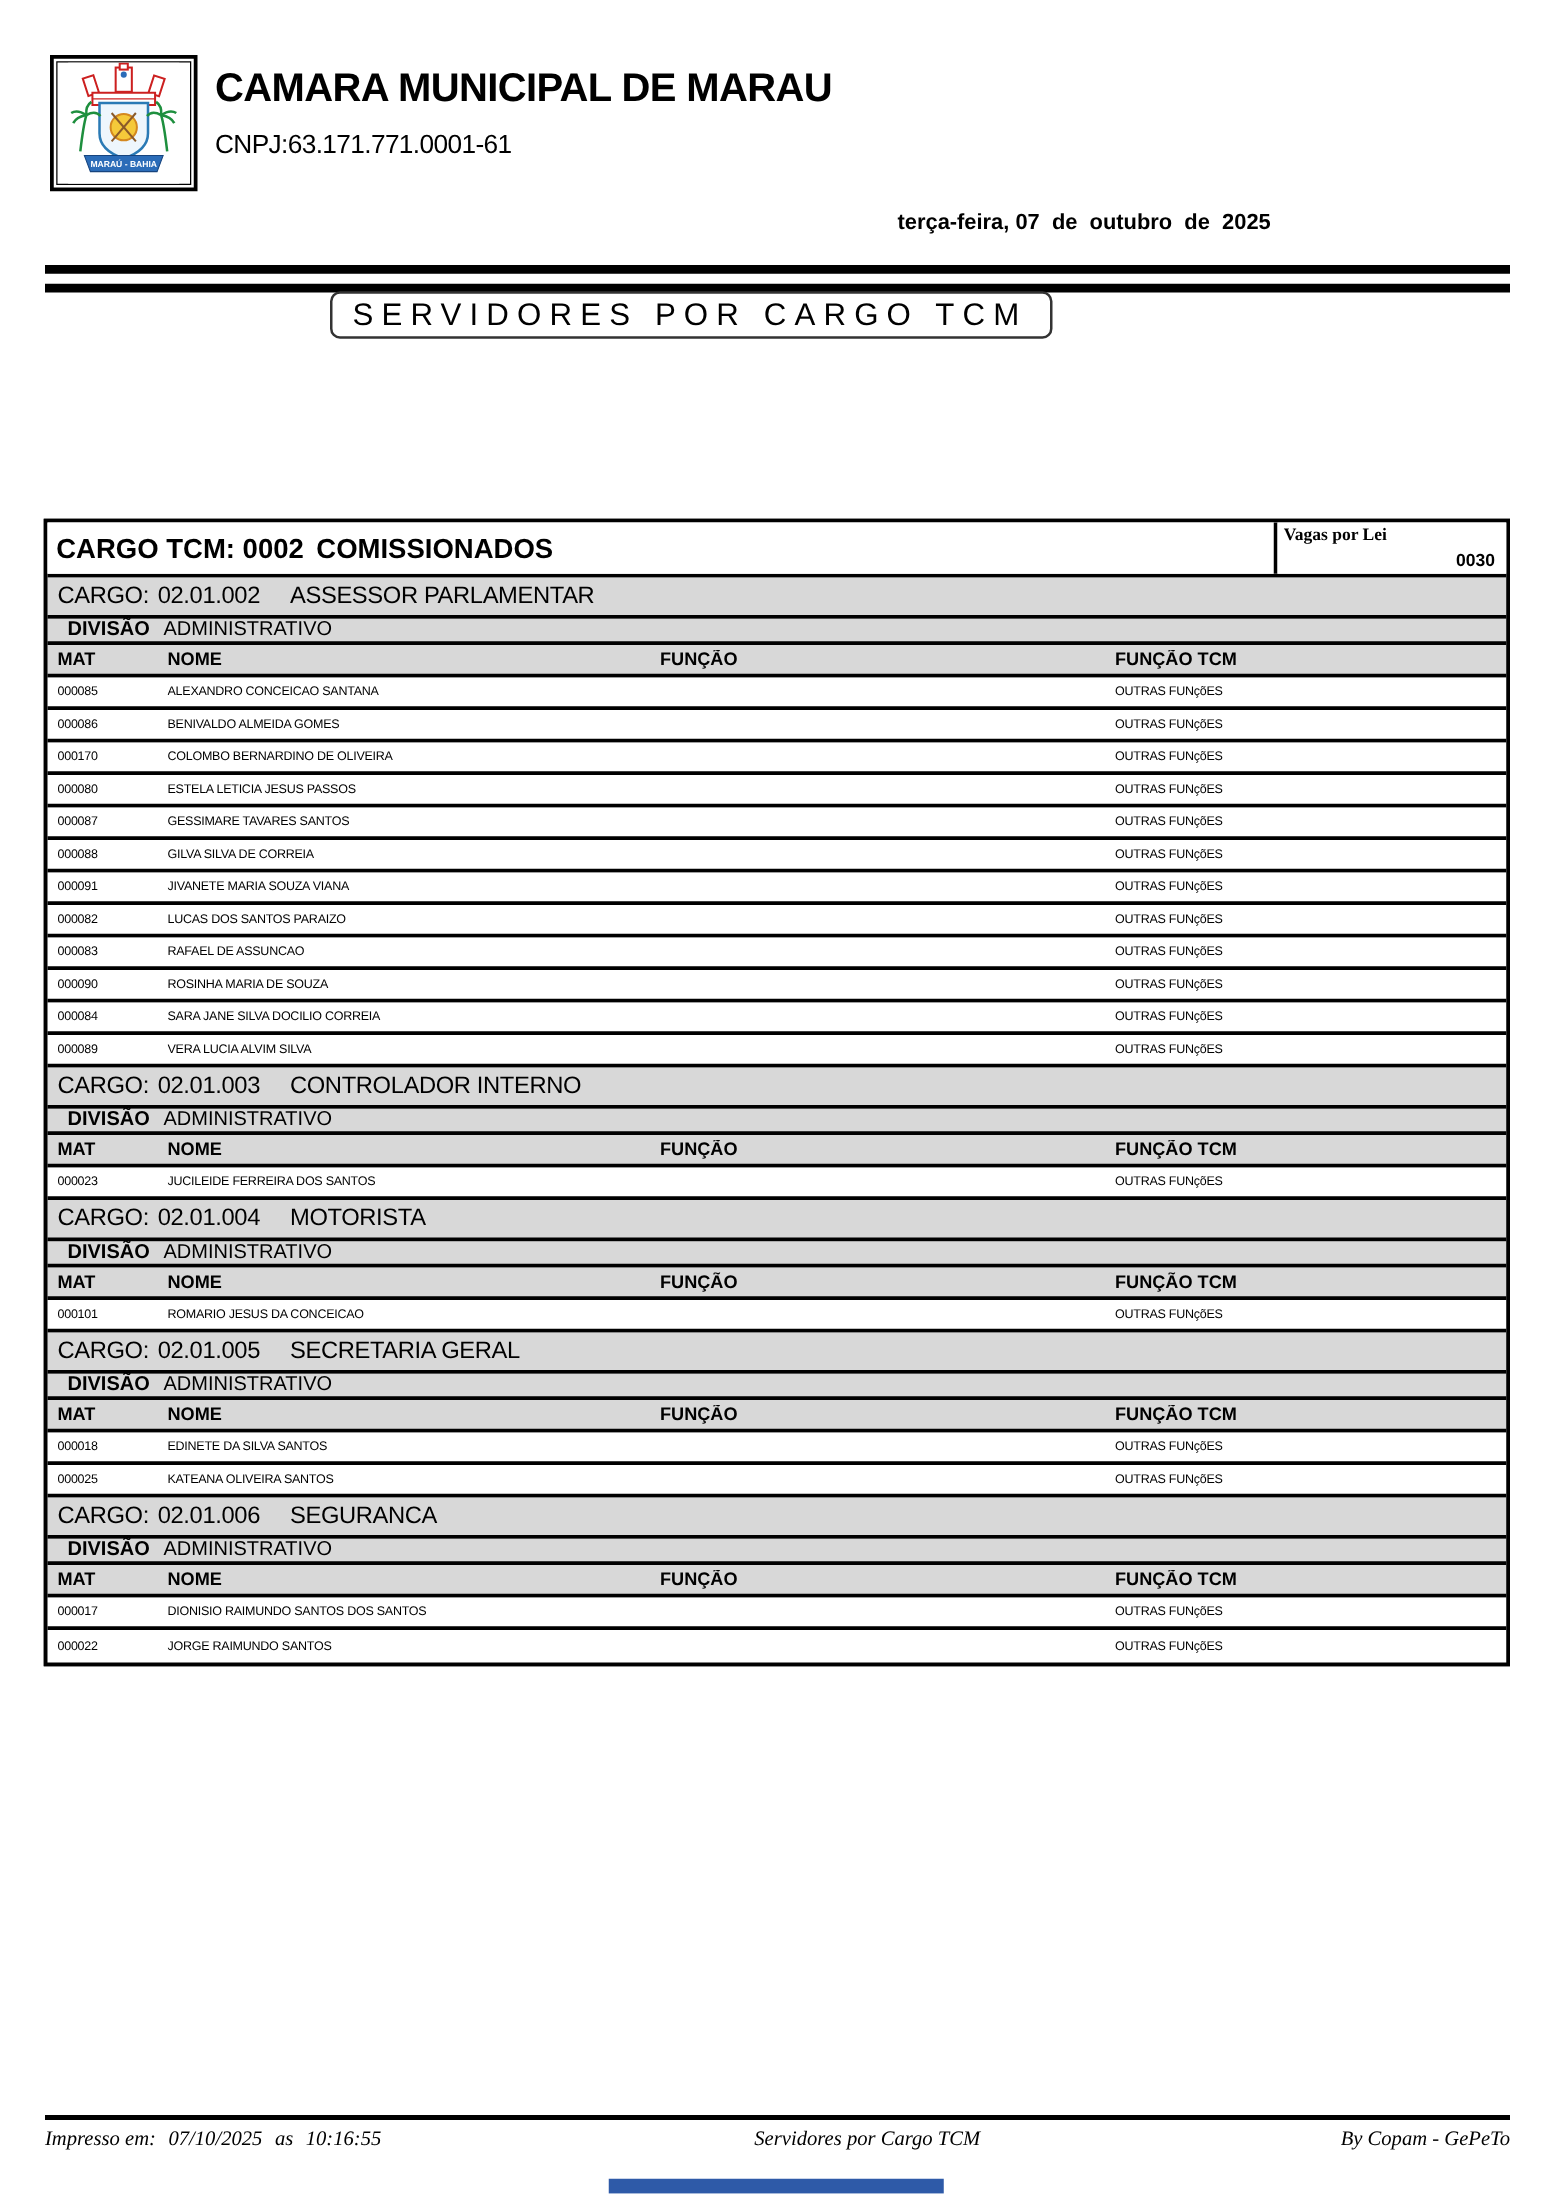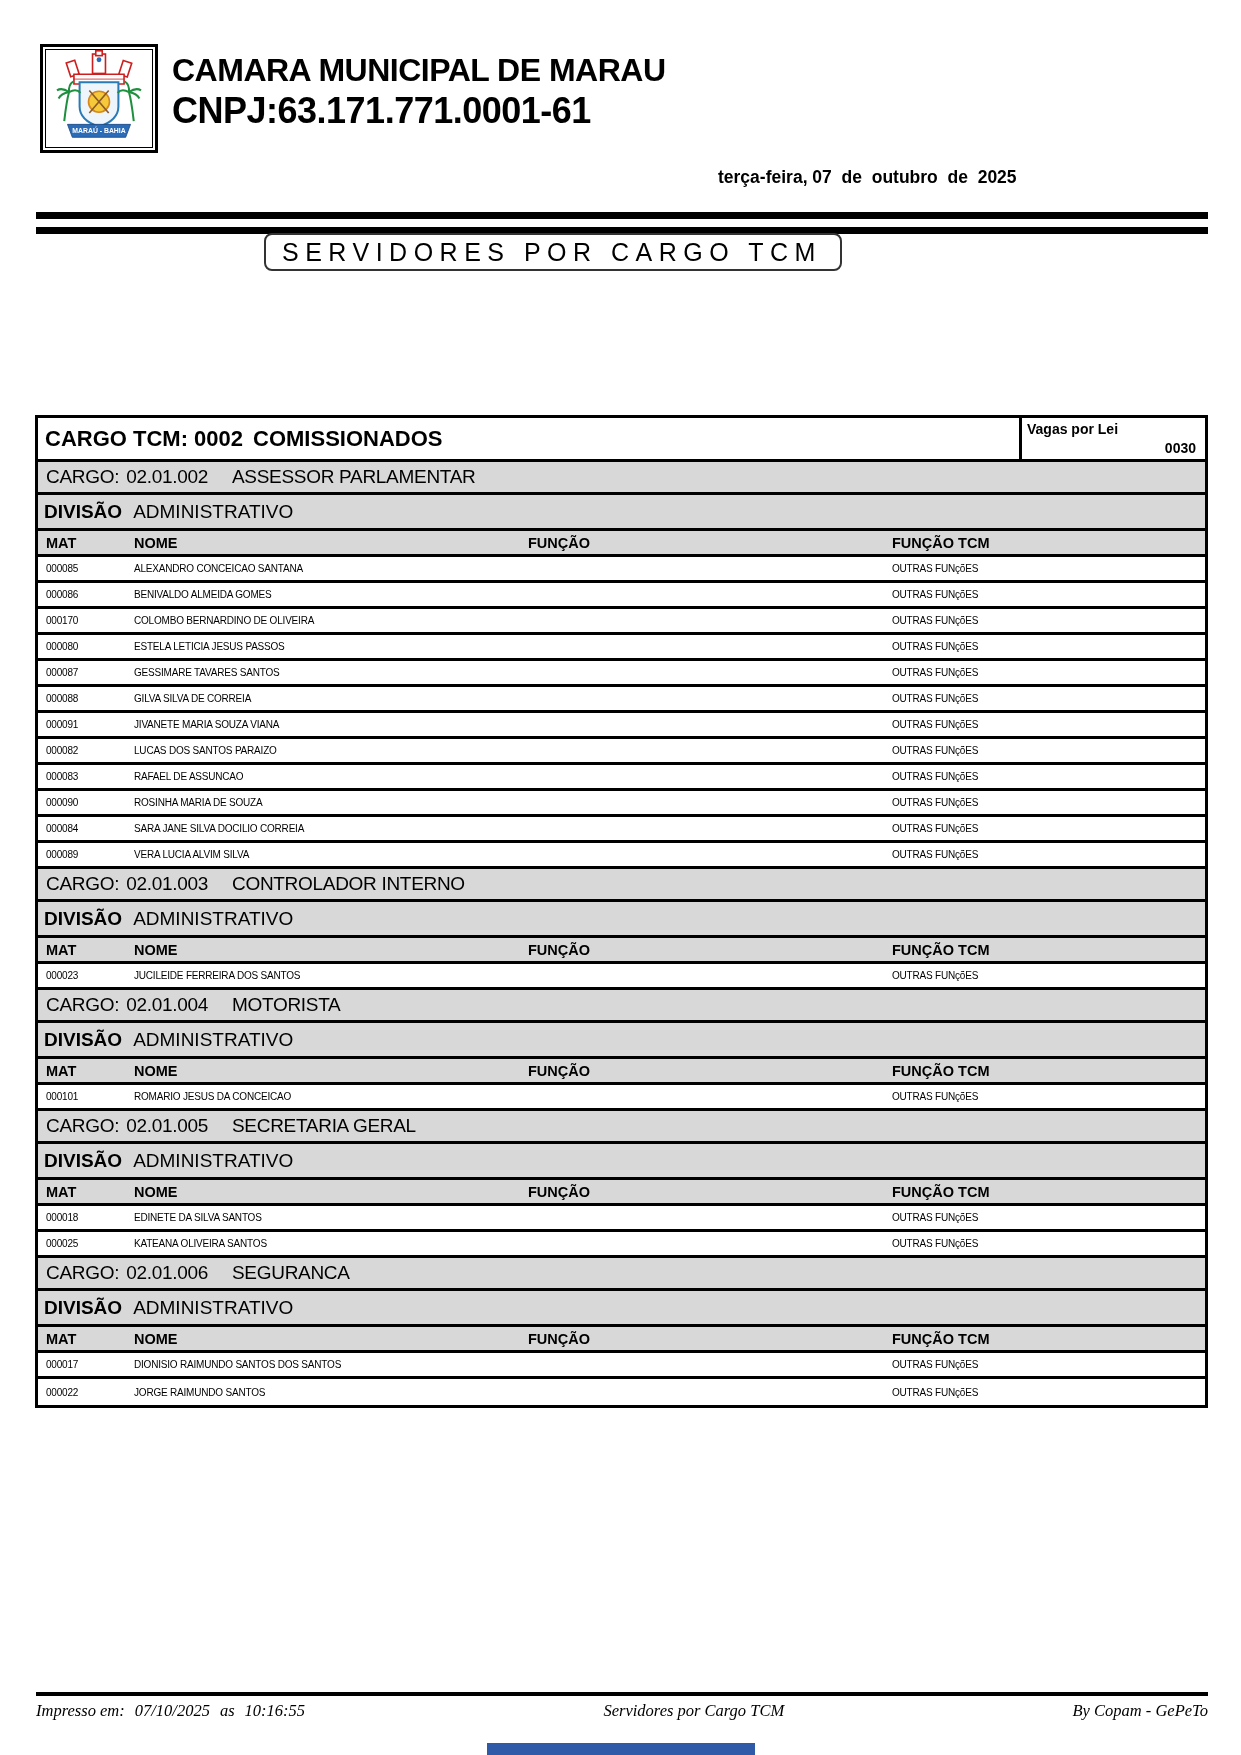--- a/index.html
+++ b/index.html
@@ -14,21 +14,21 @@
     border:3px solid #000; box-sizing:border-box; padding:2px; background:#fff;
   }
   .logo-inner { width:100%; height:100%; border:1px solid #000; box-sizing:border-box; }
   .logo-inner svg { width:100%; height:100%; display:block; }
 
   .org-name {
     position:absolute; left:172px; top:52px; font-size:32px; font-weight:bold;
     letter-spacing:-0.5px; white-space:nowrap;
   }
   .cnpj {
-    position:absolute; left:172px; top:90px; font-size:36px; font-weight:bold;
+    position:absolute; left:172px; top:104px; font-size:21px; font-weight:normal;
     letter-spacing:-0.5px; white-space:nowrap;
   }
   .date-line {
     position:absolute; left:718px; top:167px; font-size:17.5px; font-weight:bold;
     white-space:pre;
   }
   .rule { position:absolute; left:36px; width:1172px; height:7px; background:#000; }
   .rule1 { top:212px; }
   .rule2 { top:227px; }
 
@@ -52,32 +52,32 @@
   .row:last-child { border-bottom:none; }
 
   .row-top { height:44px; align-items:stretch; padding:0; }
   .cell-main {
     width:984px; display:flex; align-items:center; padding-left:7px;
     font-size:22px; font-weight:bold; border-right:3px solid #000; box-sizing:border-box;
     background:#fff;
   }
   .cell-main .ct-name { margin-left:10px; }
   .cell-vagas { flex:1; position:relative; font-weight:bold; font-size:14px; background:#fff; }
-  .vagas-label { position:absolute; top:3px; left:5px; }
+  .vagas-label { position:absolute; top:3px; left:5px;font-family:Liberation Serif, serif; }
   .vagas-value { position:absolute; bottom:3px; right:9px; }
 
   .row-cargo {
     height:33px; background:var(--section-bg,#d8d8d8); font-size:19px;
     padding-left:8px; letter-spacing:-0.3px;
   }
   .cargo-code { margin-left:7px; }
   .cargo-name { margin-left:24px; }
 
   .row-divisao {
-    height:36px; background:var(--section-bg,#d8d8d8); font-size:19px; padding-left:6px;
+    height:21px; background:var(--section-bg,#d8d8d8); font-size:16px; padding-left:16px;
   }
   .divisao-label { font-weight:bold; }
   .divisao-value { margin-left:11px; }
 
   .row-headers {
     height:26px; background:var(--section-bg,#d8d8d8); font-weight:bold; font-size:14.5px;
   }
   .row-data { height:26px; background:#fff; font-size:10px; letter-spacing:-0.2px; }
 
   .col { box-sizing:border-box; white-space:nowrap; overflow:hidden; }

